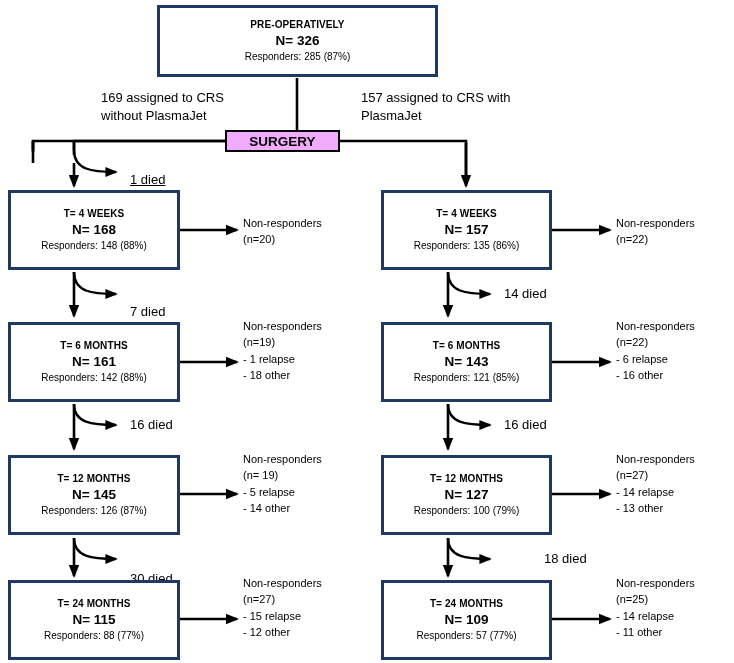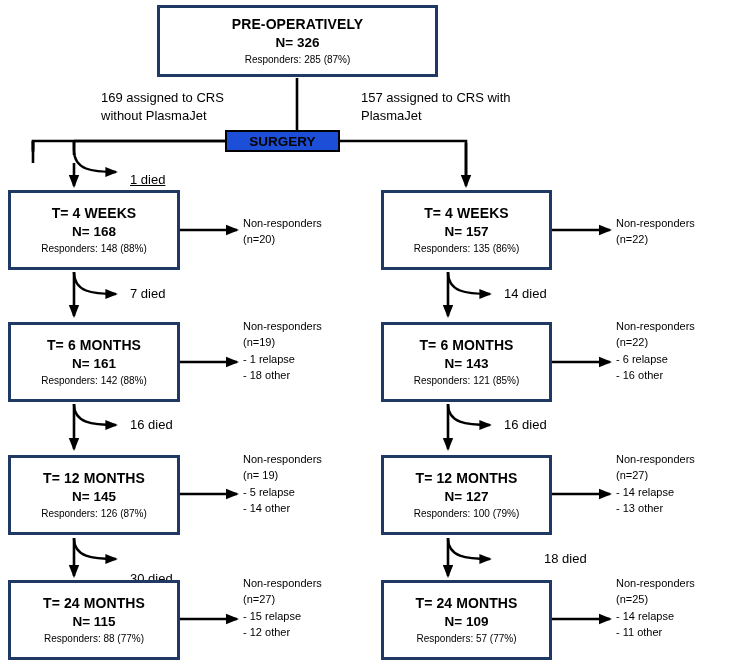--- a/index.html
+++ b/index.html
@@ -35,35 +35,35 @@
     border: 3px solid #1F3864;
     display: flex;
     flex-direction: column;
     align-items: center;
     justify-content: center;
     text-align: center;
     line-height: 1.38;
   }
   .node .ttl {
     font-weight: bold;
-    font-size: 14px;
+    font-size: 10px;
     letter-spacing: 0.1px;
   }
   .node .nline {
     font-weight: bold;
     font-size: 13.5px;
   }
   .node .resp {
     font-weight: normal;
     font-size: 10px;
   }
   .surgery-box {
     position: absolute;
     box-sizing: border-box;
-    background: #1d4ed8;
+    background: #f0abfc;
     border: 2.5px solid #000000;
     display: flex;
     align-items: center;
     justify-content: center;
     font-weight: bold;
     font-size: 13.5px;
     z-index: 3;
   }
   .assign-label {
     position: absolute;
@@ -183,21 +183,21 @@
 without PlasmaJet</div>
 
   <div class="assign-label" style="left:361px; top:89px; width:200px;">157 assigned to CRS with
 PlasmaJet</div>
 
   <div class="surgery-box" style="left:225px; top:130px; width:115px; height:22px;">
     <span>SURGERY</span>
   </div>
 
   <div class="died-label" style="left:130px; top:172px;text-decoration:underline;">1 died</div>
-  <div class="died-label" style="left:130px; top:286px;text-align:right;">7 died</div>
+  <div class="died-label" style="left:130px; top:304px;text-align:right;">7 died</div>
   <div class="died-label" style="left:130px; top:417px;">16 died</div>
   <div class="died-label" style="left:130px; top:551px;margin-top:20px;">30 died</div>
 
   <div class="died-label" style="left:504px; top:286px;">14 died</div>
   <div class="died-label" style="left:504px; top:417px;">16 died</div>
   <div class="died-label" style="left:504px; top:551px;margin-left:40px;">18 died</div>
 
   <div class="node" style="left:8px; top:190px; width:172px; height:80px;">
     <div class="ttl">T= 4 WEEKS</div>
     <div class="nline">N= 168</div>

